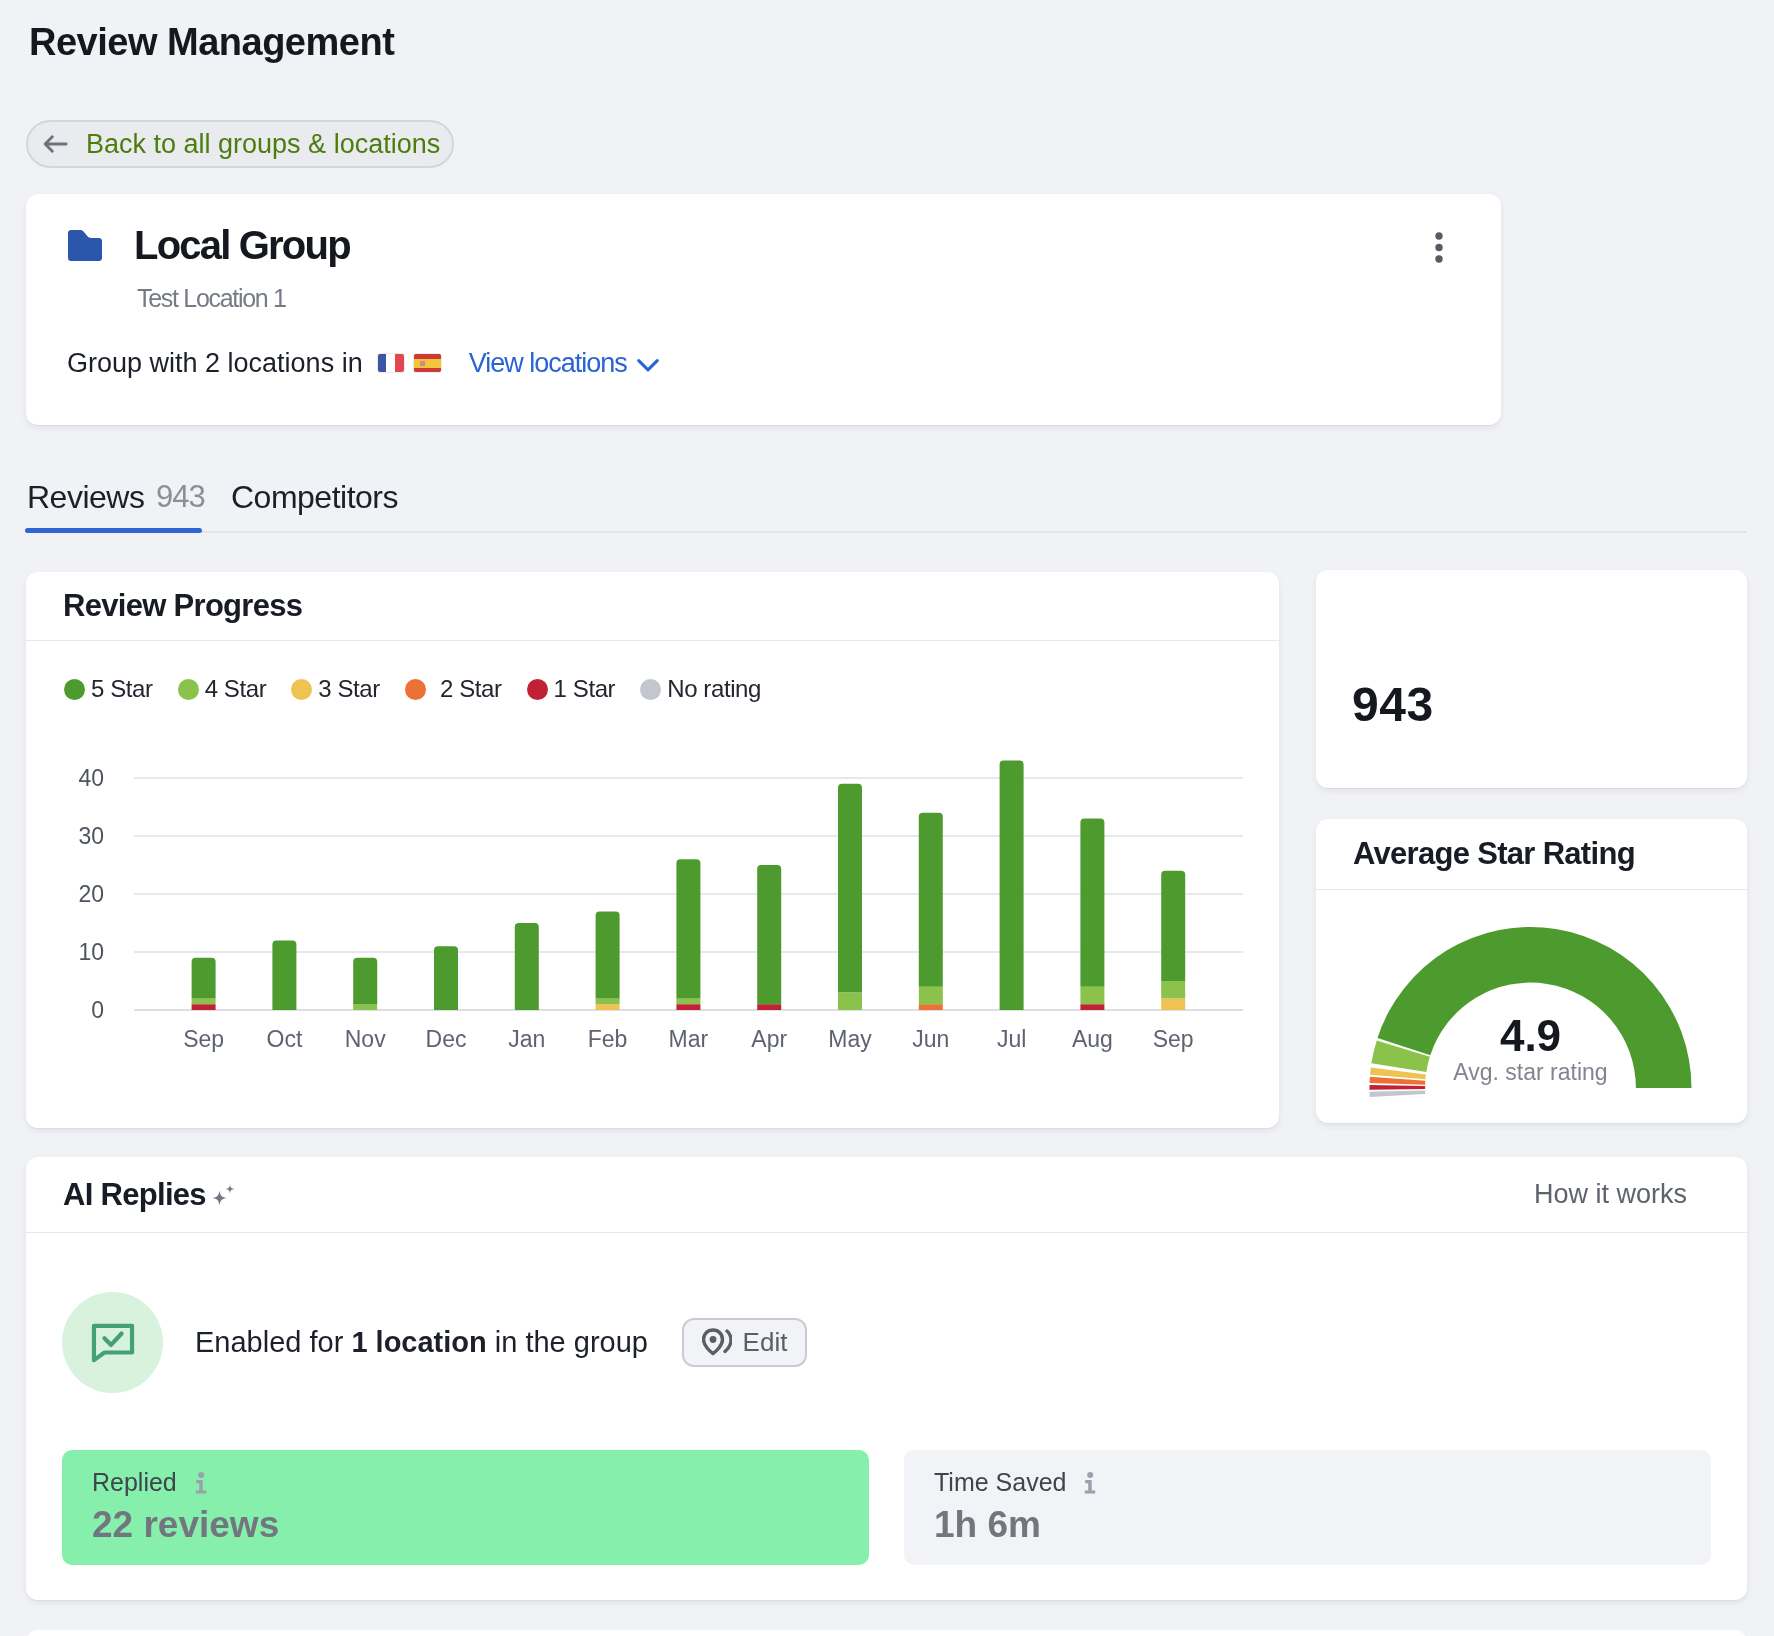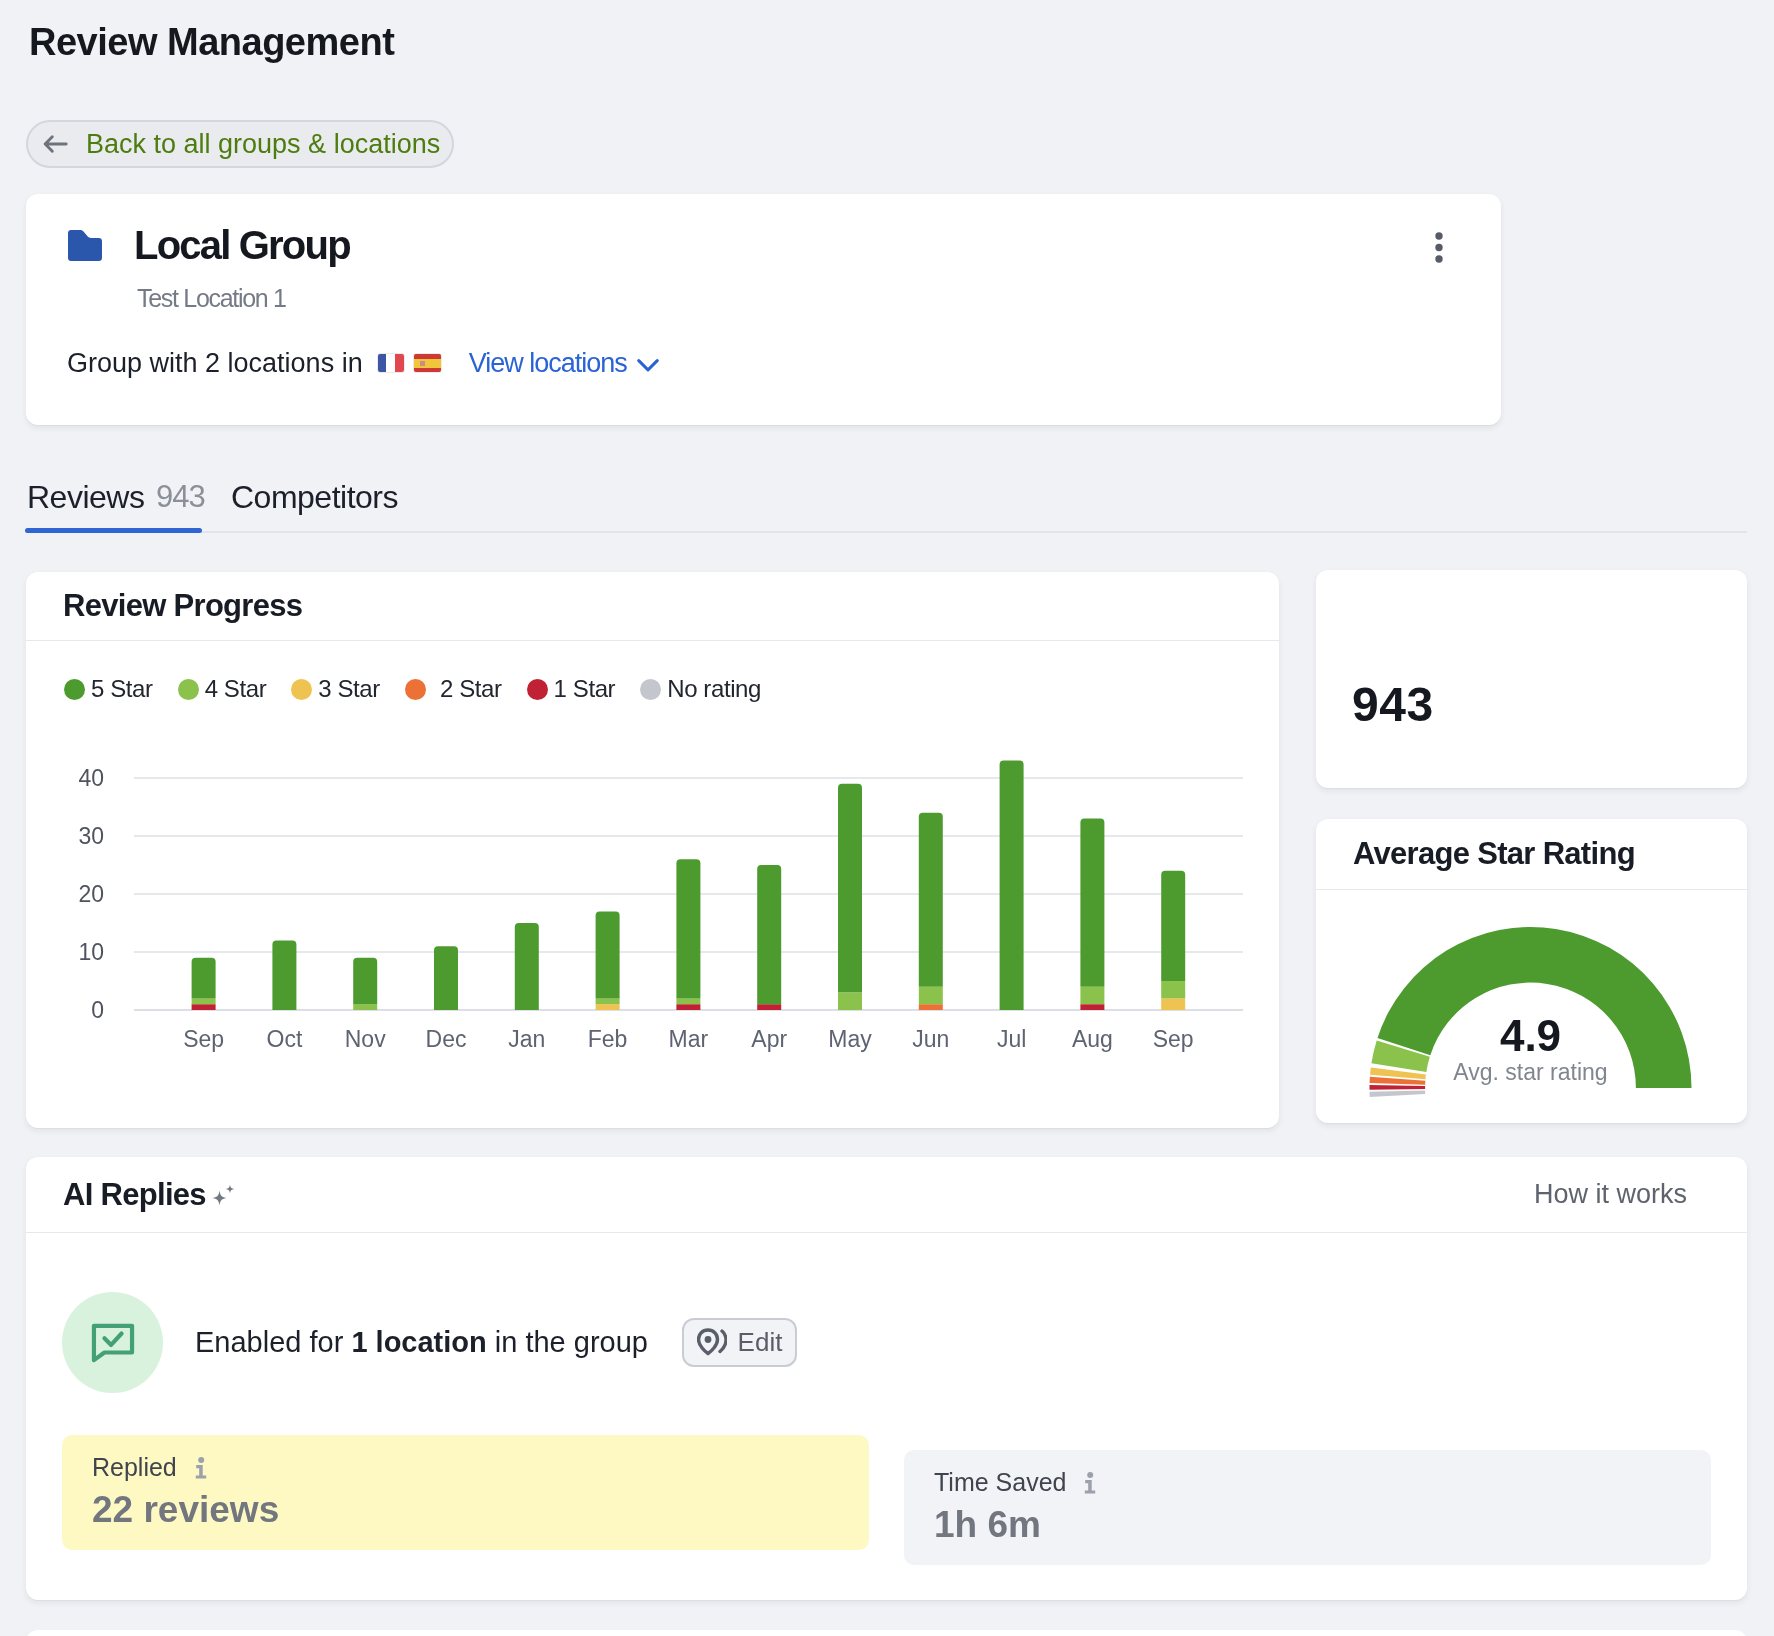--- a/index.html
+++ b/index.html
@@ -163,30 +163,30 @@
       </svg>
     </span>
     <span style="font-size:27px; color:#5e636d; margin-right:23px;">How it works</span>
   </div>
   <div class="abs" style="left:36px; top:135px; width:101px; height:101px; border-radius:50%; background:#d9f2de;"></div>
   <svg class="abs" style="left:65px; top:166px;" width="44" height="40" viewBox="0 0 46 42">
     <path d="M3 3 H43 V31 H14 L3 39 V3 Z" fill="none" stroke="#43a077" stroke-width="4.4" stroke-linejoin="round"></path>
     <path d="M14 16 L21 23 L32 11" fill="none" stroke="#43a077" stroke-width="4.4" stroke-linecap="round" stroke-linejoin="round"></path>
   </svg>
   <div class="abs" style="left:169px; top:169px; font-size:29px; color:#1c202a;">Enabled for <b>1 location</b> in the group</div>
-  <div class="abs" style="left:656px; top:161px; width:115px; height:49px; background:#f2f3f6; border:2px solid #c9ccd3; border-radius:12px; display:flex; align-items:center; justify-content:center; gap:11px;">
+  <div class="abs" style="left:656px; top:161px; width:125px; height:49px; background:#f2f3f6; border:2px solid #c9ccd3; border-radius:12px; display:flex; align-items:center; justify-content:center; gap:11px;">
     <svg width="30" height="30" viewBox="0 0 30 30">
       <path d="M11 2 C5.5 2 1.5 6 1.5 11.5 C1.5 17.5 8 23.5 11 25.5 C14 23.5 20.5 17.5 20.5 11.5 C20.5 6 16.5 2 11 2 Z" fill="none" stroke="#595e68" stroke-width="3.4"></path>
       <circle cx="11" cy="11.5" r="3.4" fill="#595e68"></circle>
       <path d="M25 3 C27.8 5.4 29 8.4 29 12 C29 16.5 26.5 20.5 23 23.5" fill="none" stroke="#595e68" stroke-width="3.4" stroke-linecap="round"></path>
     </svg>
     <span style="font-size:26px; color:#595e68;">Edit</span>
   </div>
 
-  <div class="abs" style="left:36px; top:278px; width:807px; height:115px; background:#fef9c3; border-radius:10px; padding:18px 30px;">
+  <div class="abs" style="left:36px; top:293px; width:807px; height:115px; background:#86efac; border-radius:10px; padding:18px 30px;">
     <div style="display:flex; align-items:center; gap:16px;">
         <span style="font-size:25px; color:#3f444e;">Replied</span>
         <svg width="14" height="23" viewBox="0 0 14 23" style="margin-top:2px;">
           <circle cx="8.2" cy="3" r="3" fill="#9ba0aa"></circle>
           <path d="M3.2 8.1 L9.7 8.1 L9.7 18.5 L13.2 18.5 L13.2 21.6 L2.8 21.6 L2.8 18.5 L6.2 18.5 L6.2 11.2 L3.2 11.2 Z" fill="#9ba0aa"></path>
         </svg>
       </div>
     <div style="font-size:37px; font-weight:bold; color:#71767f; margin-top:7px;">22 reviews</div>
   </div>
   <div class="abs" style="left:878px; top:293px; width:807px; height:115px; background:#f2f3f7; border-radius:10px; padding:18px 30px;">

